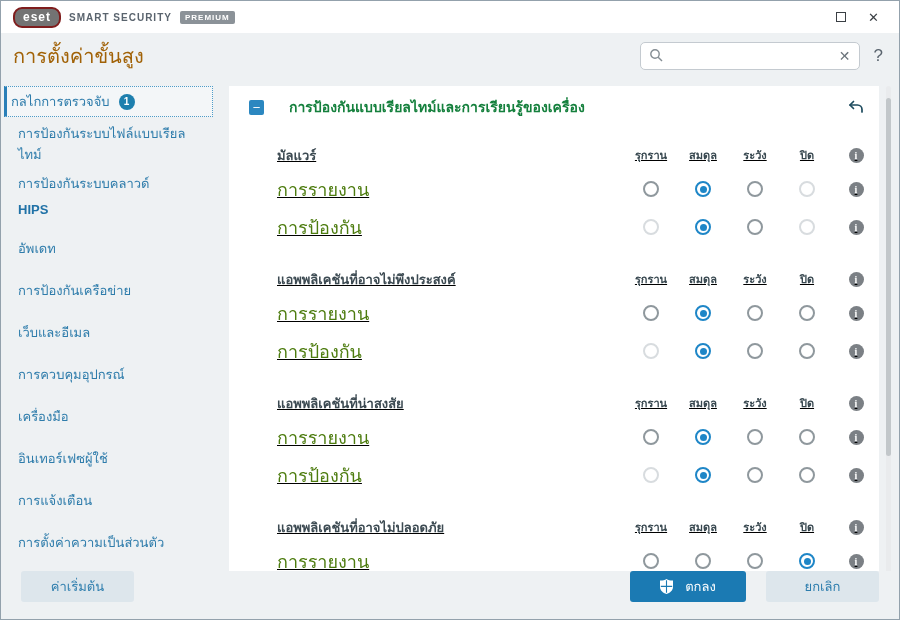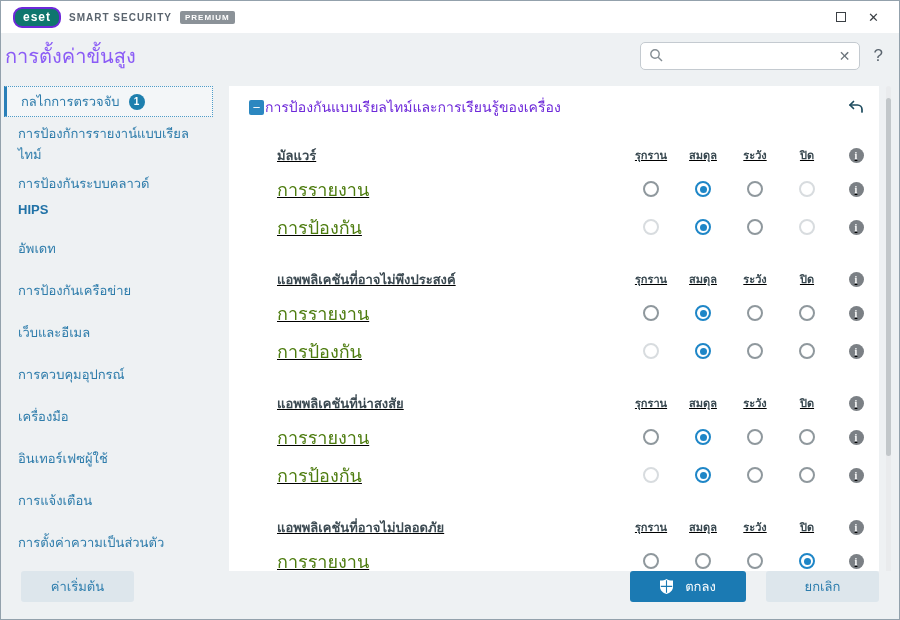--- a/index.html
+++ b/index.html
@@ -2,50 +2,50 @@
 <html><head>
 <meta charset="utf-8">
 <style>
   * { margin:0; padding:0; box-sizing:border-box; }
   html,body { width:900px; height:620px; font-family:"Liberation Sans","DejaVu Sans",sans-serif; }
   .window { position:relative; width:900px; height:620px; background:#eef1f3; border:1px solid #93a1ac; overflow:hidden; }
 
   
   .titlebar { position:absolute; left:0; top:0; width:100%; height:32px; background:#ffffff; display:flex; align-items:center; justify-content:space-between; padding:0 12px; }
   .brand { display:flex; align-items:center; gap:8px; }
-  .logo-pill { background:#0f766e; color:#fff; font-weight:bold; font-size:12px; letter-spacing:1px; border-radius:9px; padding:1px 8px 2px 8px; border:2px solid #6d28d9; }
+  .logo-pill { background:#737373; color:#fff; font-weight:bold; font-size:12px; letter-spacing:1px; border-radius:9px; padding:1px 8px 2px 8px; border:2px solid #7f1d1d; }
   .brand-name { color:#5a646e; font-size:10px; letter-spacing:1px; font-weight:600; }
   .brand-badge { background:#8b9298; color:#fff; font-size:8px; font-weight:bold; letter-spacing:1px; padding:2px 5px; border-radius:2px; }
   .win-controls { display:flex; align-items:center; gap:22px; padding-right:8px; }
   .win-btn { color:#3a3f44; font-size:13px; cursor:pointer; line-height:1; }
   .max-glyph { display:inline-block; width:10px; height:10px; border:1.4px solid #3a3f44; }
 
   
   .appheader { position:absolute; left:0; top:32px; width:100%; height:45px; display:flex; align-items:center; }
-  .page-title { font-size:20px; font-weight:400; color:#8b5cf6; margin-left:4px; flex:1; }
+  .page-title { font-size:20px; font-weight:400; color:#a16207; margin-left:12px; flex:1; }
   .search { width:220px; height:28px; background:#fff; border:1px solid #c4cad0; border-radius:5px; display:flex; align-items:center; padding:0 8px; }
   .search input { border:none; outline:none; flex:1; font-size:13px; min-width:0; background:transparent; }
   .clear-x { color:#6c757c; font-size:14px; cursor:pointer; }
   .help-q { color:#5a646e; font-size:17px; margin:0 16px 0 14px; cursor:pointer; }
 
   
   .body { position:absolute; left:0; top:77px; width:100%; height:495px; }
 
   .sidebar { position:absolute; left:0; top:8px; width:218px; }
   .side-item { color:#2e7cab; font-size:13px; padding:4px 10px 4px 17px; cursor:pointer; position:relative; }
   .side-item.top { margin-top:13px; }
-  .side-item.selected { border:1px dotted #4f9cc8; border-left:3px solid #2a7fb8; background:#f3f6f8; margin:0 6px 2px 3px; padding-left:14px; }
+  .side-item.selected { border:1px dotted #4f9cc8; border-left:3px solid #2a7fb8; background:#f3f6f8; margin:0 6px 2px 3px; padding-left:4px; }
   .side-item.bold { font-weight:700; color:#2072a7; }
   .badge { display:inline-flex; align-items:center; justify-content:center; width:16px; height:16px; border-radius:50%; background:#1d7fae; color:#fff; font-size:10px; font-weight:bold; margin-left:9px; vertical-align:1px; }
 
   .panel { position:absolute; left:228px; top:8px; width:650px; bottom:0; background:#ffffff; padding:6px 0 0 20px; overflow:hidden; }
 
   .section-head { height:30px; display:flex; align-items:center; }
   .collapse-box { width:15px; height:15px; border-radius:2px; background:#2b87c0; color:#fff; display:inline-flex; align-items:center; justify-content:center; font-size:13px; line-height:1; cursor:pointer; }
-  .section-title { font-size:14px; font-weight:400; color:#6d28d9; margin-left:1px; flex:1; }
+  .section-title { font-size:14px; font-weight:700; color:#15803d; margin-left:25px; flex:1; }
   .undo-btn { margin-right:14px; cursor:pointer; display:flex; align-items:center; }
 
   .group { margin-top:18px; }
   .g-head, .g-row { display:flex; align-items:center; padding-left:28px;text-decoration:underline; }
   .g-head { height:30px; }
   .g-row { height:38px; }
   .g-title { flex:1; font-size:13px; font-weight:700; color:#3c4a52; }
   .r-label { flex:1; font-size:18px; color:#4d7c0f; }
   .col { width:52px; display:flex; align-items:center; justify-content:center; font-size:11px; font-weight:700; color:#37474f; text-align:center; }
   .info-col { width:46px; display:flex; align-items:center; justify-content:center; }
@@ -95,21 +95,21 @@
     </div>
     <span class="help-q">?</span>
   </div>
 
   <div class="body">
 
     <nav class="sidebar">
       <div class="side-item selected">
         <span>กลไกการตรวจจับ</span><span class="badge">1</span>
       </div>
-      <div class="side-item">การป้องกัการรายงาน์แบบเรียลไทม์</div>
+      <div class="side-item">การป้องกันระบบไฟล์แบบเรียลไทม์</div>
       <div class="side-item">การป้องกันระบบคลาวด์</div>
       <div class="side-item bold">HIPS</div>
       <div class="side-item top">อัพเดท</div>
       <div class="side-item top">การป้องกันเครือข่าย</div>
       <div class="side-item top">เว็บและอีเมล</div>
       <div class="side-item top">การควบคุมอุปกรณ์</div>
       <div class="side-item top">เครื่องมือ</div>
       <div class="side-item top">อินเทอร์เฟซผู้ใช้</div>
       <div class="side-item top">การแจ้งเตือน</div>
       <div class="side-item top">การตั้งค่าความเป็นส่วนตัว</div>

